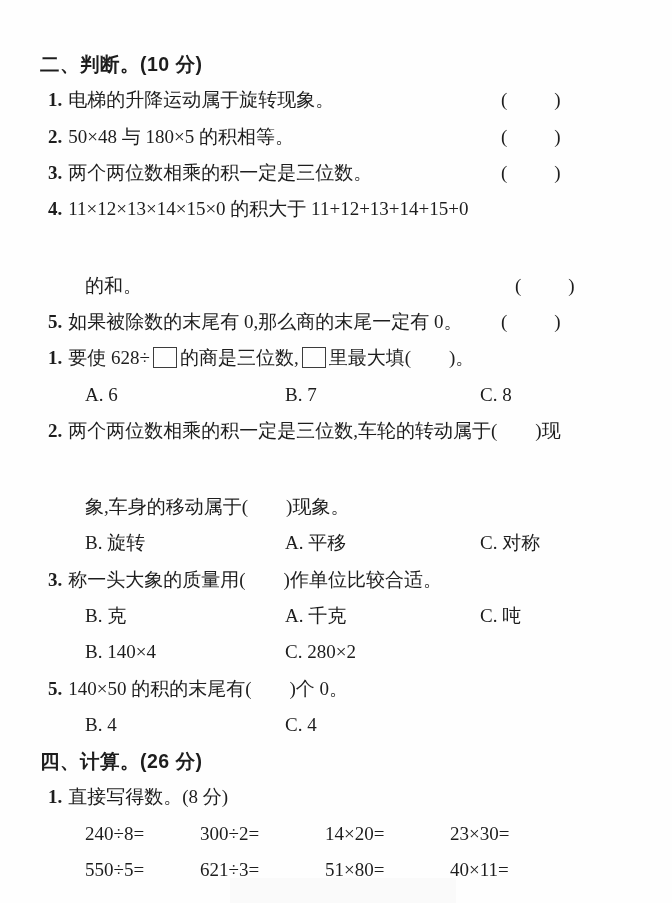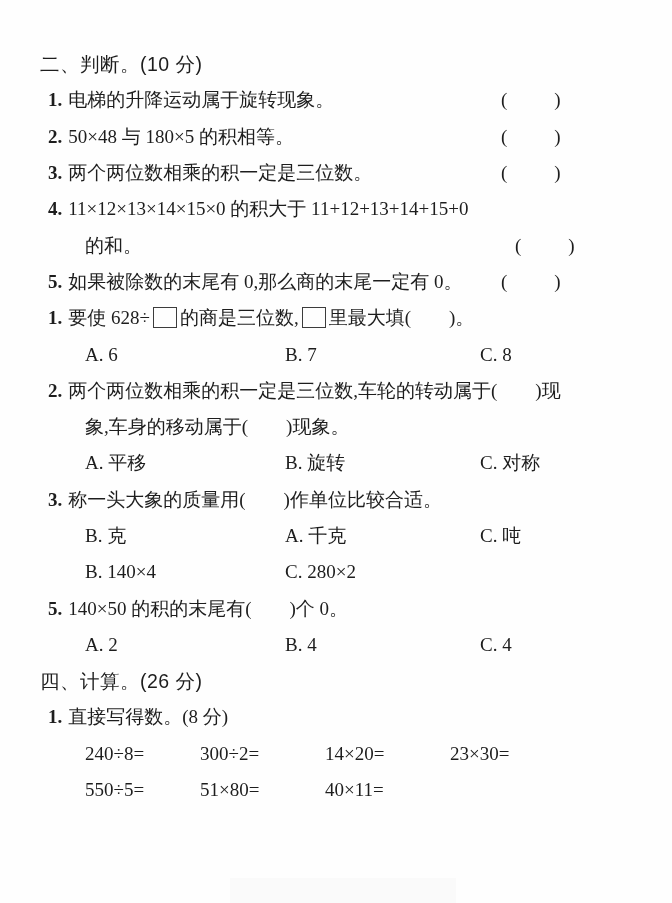--- a/index.html
+++ b/index.html
@@ -17,26 +17,26 @@
   }
   .line {
     height: 36.3px;
     display: flex;
     align-items: center;
     position: relative;
   }
   .line span { white-space: pre; }
   .section-title {
     font-family: "Liberation Sans", "DejaVu Sans", sans-serif;
-    font-weight: 400;
+    font-weight: 700;
     font-size: 19.5px;
     letter-spacing: 0.5px;
   }
   .q { margin-left: 8px; }
-  .cont { margin-left: 45px; }
+  .cont { margin-left: 45px; margin-top: 40px; }
   .opts { margin-left: 45px; }
   .num {
     font-weight: 700;
     margin-right: 6px;
   }
   .brackets {
     position: absolute;
     left: 453px;
     white-space: pre;
     letter-spacing: 1px;
@@ -117,22 +117,22 @@
     <span>C. 8</span>
   </div>
 
   <div class="line q">
     <span class="txt"><span class="num">2.</span><span>两个两位数相乘的积一定是三位数,车轮的转动属于(        )现</span></span>
   </div>
   <div class="line cont">
     <span class="txt"><span>象,车身的移动属于(        )现象。</span></span>
   </div>
   <div class="line opts opt-row">
+    <span>B. 旋转</span>
     <span>A. 平移</span>
-    <span>B. 旋转</span>
     <span>C. 对称</span>
   </div>
 
   <div class="line q">
     <span class="txt"><span class="num">3.</span><span>称一头大象的质量用(        )作单位比较合适。</span></span>
   </div>
   <div class="line opts opt-row">
     <span>B. 克</span>
     <span>A. 千克</span>
     <span>C. 吨</span>
@@ -140,21 +140,20 @@
 
   <div class="line opts opt-row">
     <span>B. 140×4</span>
     <span>C. 280×2</span>
   </div>
 
   <div class="line q">
     <span class="txt"><span class="num">5.</span><span>140×50 的积的末尾有(        )个 0。</span></span>
   </div>
   <div class="line opts opt-row">
-    <span>A. 2</span>
     <span>B. 4</span>
     <span>C. 4</span>
   </div>
 
   <div class="line">
     <span class="section-title">四、计算。(26 分)</span>
   </div>
 
   <div class="line q">
     <span class="txt"><span class="num">1.</span><span>直接写得数。(8 分)</span></span>
@@ -162,19 +161,20 @@
 
   <div class="line opts calc-row">
     <span>240÷8=</span>
     <span>300÷2=</span>
     <span>14×20=</span>
     <span>23×30=</span>
   </div>
 
   <div class="line opts calc-row">
     <span>550÷5=</span>
+    <span>621÷3=</span>
     <span>51×80=</span>
     <span>40×11=</span>
   </div>
 
   <div class="scan-artifact"></div>
 
 </div>
 
 </body></html>

